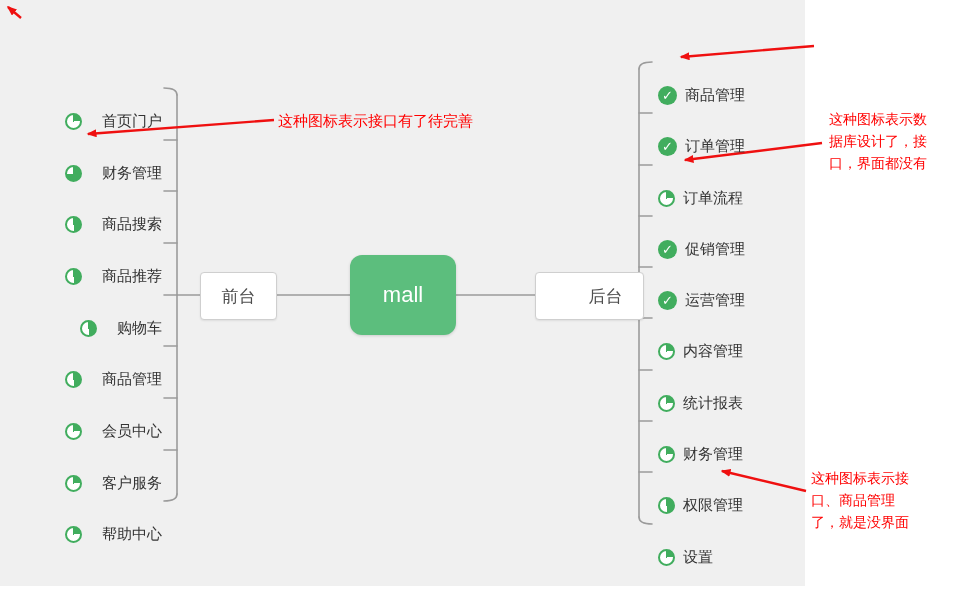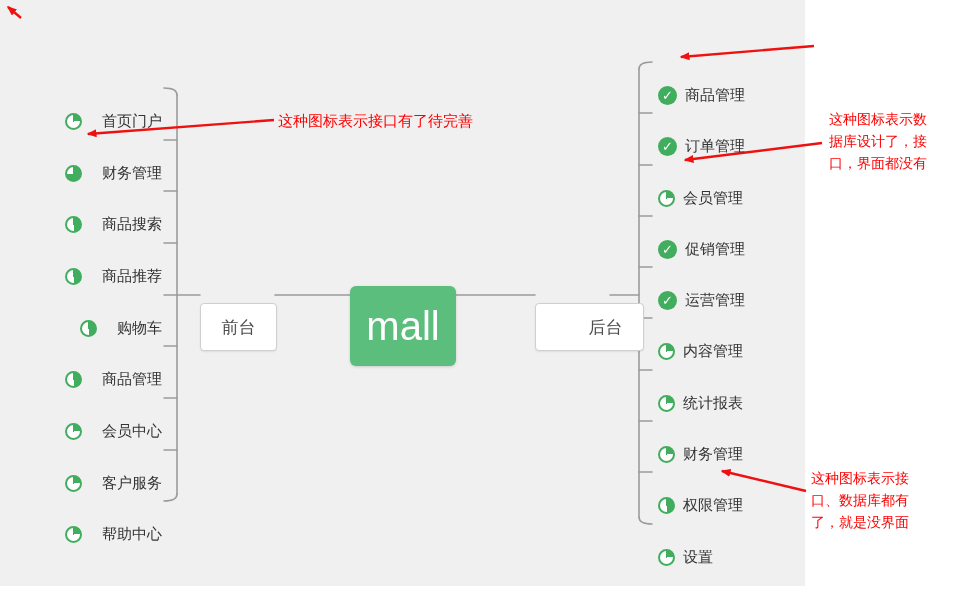--- a/index.html
+++ b/index.html
@@ -4,22 +4,22 @@
 <style>
   html,body{margin:0;padding:0;}
   body{font-family:"Liberation Sans","DejaVu Sans",sans-serif;background:#fff;}
   .stage{position:relative;width:958px;height:607px;background:#ffffff;overflow:hidden;}
   .canvas-bg{position:absolute;left:0;top:0;width:805px;height:586px;background:#f0f0f0;}
   svg.overlay{position:absolute;left:0;top:0;width:958px;height:607px;pointer-events:none;}
 
   
   .node{position:absolute;display:flex;align-items:center;justify-content:center;
         background:#fff;border:1px solid #cfcfcf;border-radius:4px;
-        box-shadow:0 1px 2px rgba(0,0,0,.08);font-size:17px;color:#4d4d4d;margin-top:31px;}
-  .node.mall{background:#5cbe7d;border:none;border-radius:6px;color:#fff;font-size:40px;
+        box-shadow:0 1px 2px rgba(0,0,0,.08);font-size:17px;color:#4d4d4d;}
+  .node.mall{background:#5cbe7d;border:none;border-radius:12px;color:#fff;font-size:22px;
         box-shadow:0 1px 3px rgba(0,0,0,.15);}
 
   
   .trow{position:absolute;height:26px;display:flex;align-items:center;gap:8px;margin-top:33px;}
   .trow.l{right:796px;gap:20px;}
   .trow.r{left:658px;}
   .lbl{font-size:15px;color:#333;white-space:nowrap;}
 
   
   .prog{width:17px;height:17px;border-radius:50%;border:2px solid #41ad5e;
@@ -133,21 +133,21 @@
   <div class="trow r" style="top:49px">
     <span class="prog p-done"></span>
     <span class="lbl">商品管理</span>
   </div>
   <div class="trow r" style="top:100px">
     <span class="prog p-done"></span>
     <span class="lbl">订单管理</span>
   </div>
   <div class="trow r" style="top:152px">
     <span class="prog p-quarter"></span>
-    <span class="lbl">会员管理</span>
+    <span class="lbl">订单流程</span>
   </div>
   <div class="trow r" style="top:203px">
     <span class="prog p-done"></span>
     <span class="lbl">促销管理</span>
   </div>
   <div class="trow r" style="top:254px">
     <span class="prog p-done"></span>
     <span class="lbl">运营管理</span>
   </div>
   <div class="trow r" style="top:305px">
@@ -176,16 +176,16 @@
   </div>
   <div class="ann center" style="left:815px;top:31px;">
   </div>
   <div class="ann" style="left:829px;top:108px;">
     <div>这种图标表示数</div>
     <div>据库设计了，接</div>
     <div>口，界面都没有</div>
   </div>
   <div class="ann" style="left:811px;top:467px;">
     <div>这种图标表示接</div>
-    <div>口、数据库都有</div>
+    <div>口、商品管理</div>
     <div>了，就是没界面</div>
   </div>
 </div>
 
 </body></html>

